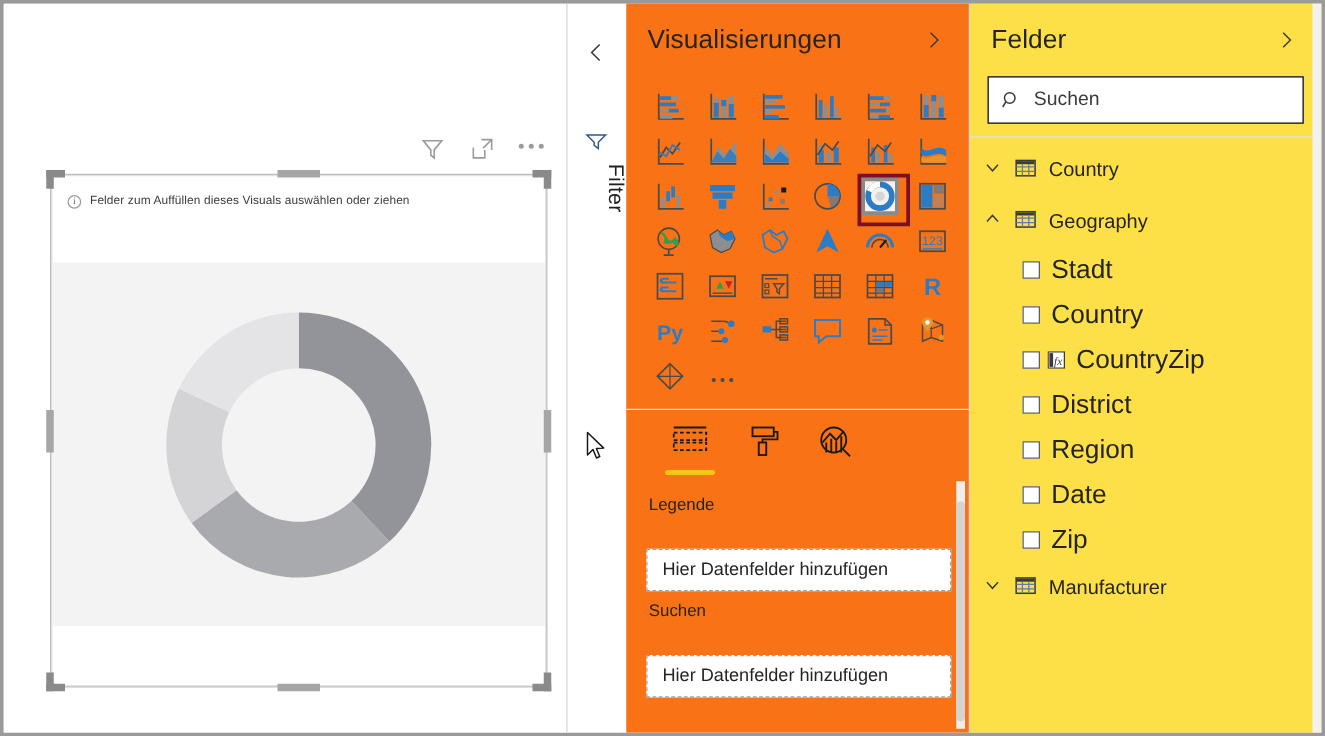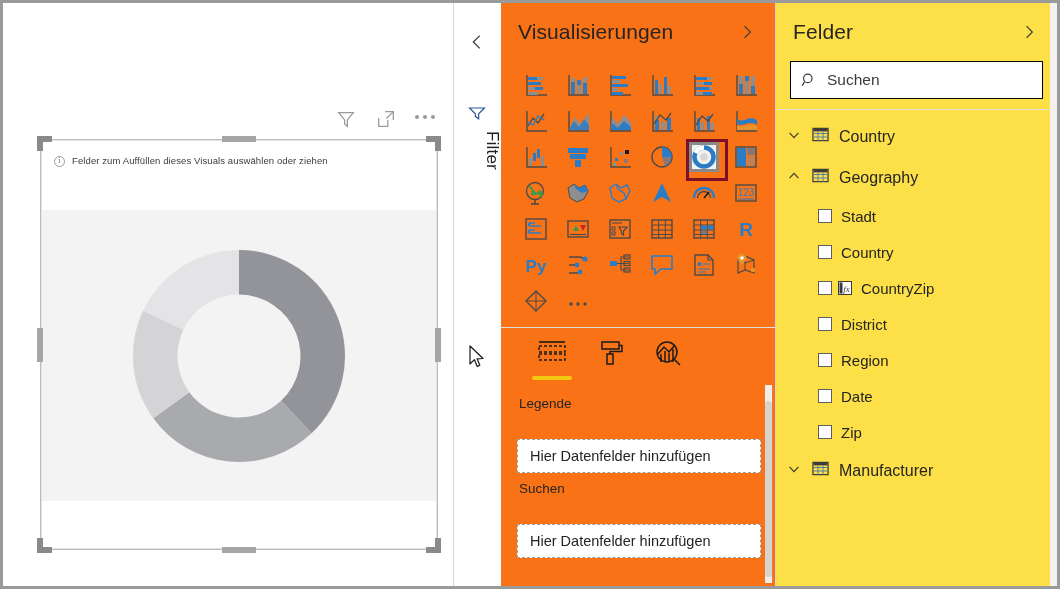--- a/index.html
+++ b/index.html
@@ -243,21 +243,21 @@
   }
   .tbl-name { font-size:16px; color:#252423; }
   .fld-row {
     height:36px; display:flex; align-items:center; gap:9px;
     padding-left:42px;
   }
   .chk {
     width:14px; height:14px; border:1.4px solid #605e5c; background:#fff;
     flex:0 0 14px;
   }
-  .fld-name { font-size:15px; color:#252423; }
+  .fld-name { font-size:21px; color:#252423; }
   .fx-badge {
     width:14px;height:14px;flex:0 0 14px;
     display:flex;align-items:center;justify-content:flex-start;
     margin-left:-3px;
   }
   .fields-scrollbar{
     position:absolute; right:0; top:0; width:7px; height:583px; background:#f3f2f1;
   }
 </style>
 </head>

